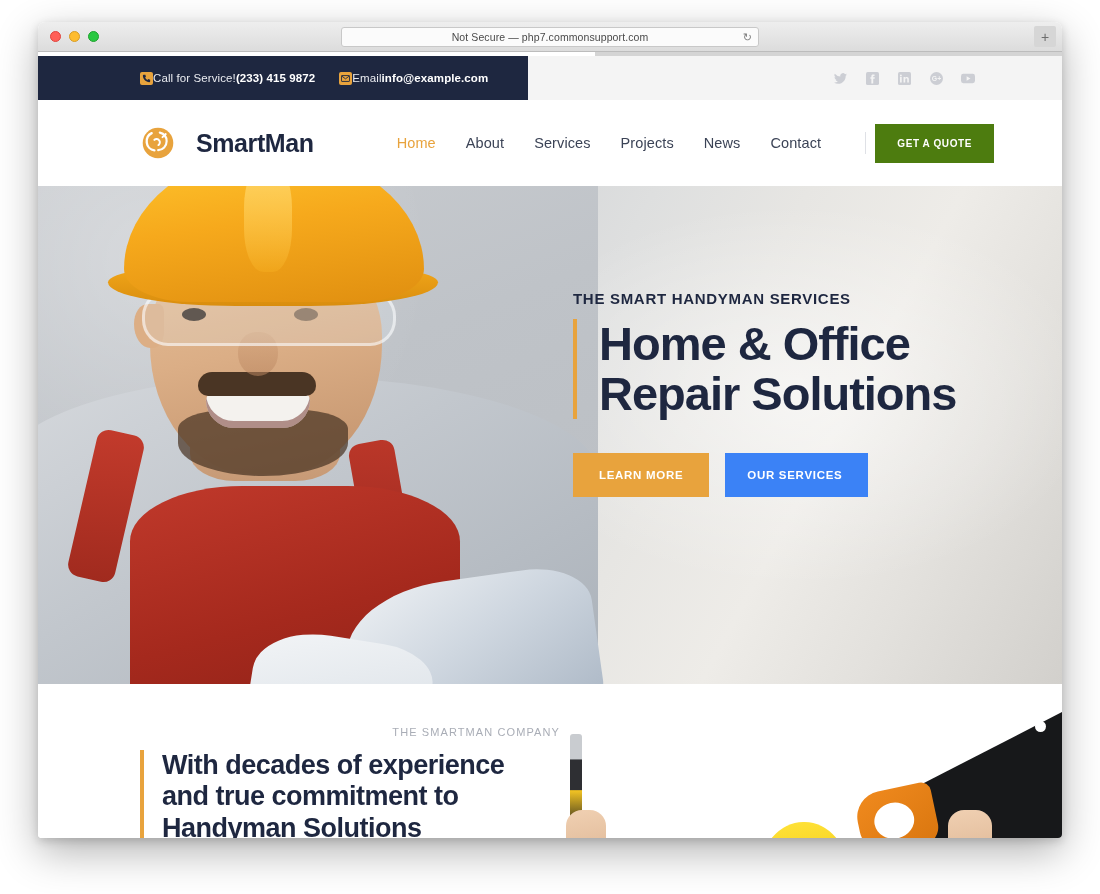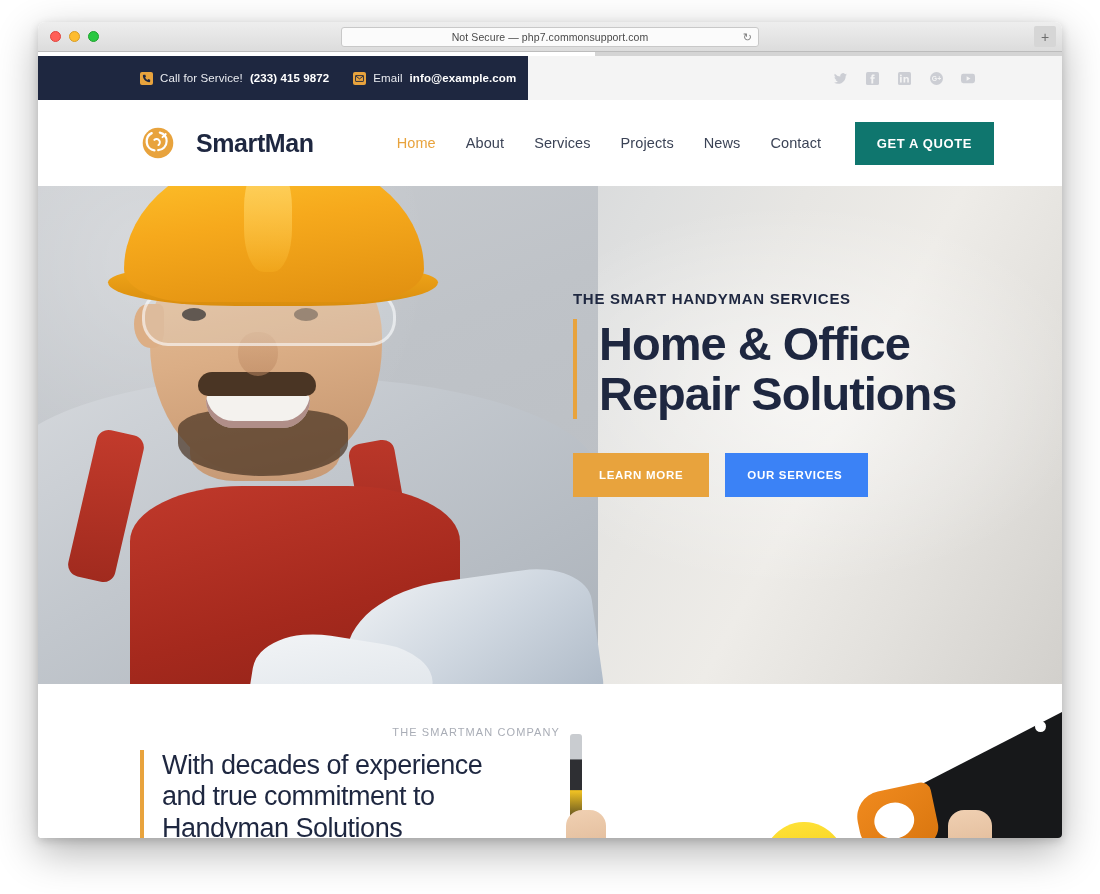--- a/index.html
+++ b/index.html
@@ -93,21 +93,21 @@
   }
   .topbar-dark {
     position: absolute; left: 0; top: 0;
     width: 490px; height: 44px;
     background: #1e2740;
     display: flex; align-items: center;
     padding-left: 102px;
     gap: 24px;
   }
   .contact-item {
-    display: flex; align-items: center; gap: 7px;
+    display: flex; align-items: center; 
     color: #ffffff; font-size: 11.5px; font-weight: 700;
     letter-spacing: 0.1px; white-space: nowrap;
   }
   .contact-item .label { font-weight: 400; color: #e9ebf0; }
   .mini-icon {
     width: 13px; height: 13px;
     background: #e8a33d;
     border-radius: 2px;
     display: flex; align-items: center; justify-content: center;
     flex: none;
@@ -153,22 +153,22 @@
     width: 1px; height: 22px; background: #dfe1e6;
     margin-left: 14px; margin-right: 4px;
   }
   .search-btn {
     display: flex; align-items: center; justify-content: center;
     width: 22px; height: 22px; color: #222a3d;
   }
   .search-btn svg { display: block; }
   .quote-btn {
     position: absolute; right: 68px;
-    background: #0f766e; color: #ffffff;
-    font-size: 13px; font-weight: 700; letter-spacing: 0.6px;
+    background: #4d7c0f; color: #ffffff;
+    font-size: 10px; font-weight: 700; letter-spacing: 0.6px;
     padding: 14px 22px;
     border: none; cursor: pointer;
     white-space: nowrap;
   }
 
   
   .hero {
     position: relative;
     height: 498px;
     overflow: hidden;
@@ -358,21 +358,21 @@
     font-size: 11px; color: #a9adb6; letter-spacing: 1.1px;
     margin-bottom: 12px;
     text-align: right;
   }
   .about-title-wrap {
     border-left: 4px solid #e8a33d;
     padding-left: 18px;
   }
   .about-title {
     font-size: 27px; line-height: 1.16;
-    font-weight: 400; color: #1e2740;
+    font-weight: 700; color: #1e2740;
     letter-spacing: -0.5px;
   }
   
   .about-photo { position: absolute; right: 0; bottom: 0; width: 540px; height: 150px; }
   .hand {
     position: absolute; bottom: -14px;
     width: 40px; height: 58px;
     background: linear-gradient(170deg, #f0d0b2, #dcb492);
     border-radius: 16px 16px 8px 8px;
   }

